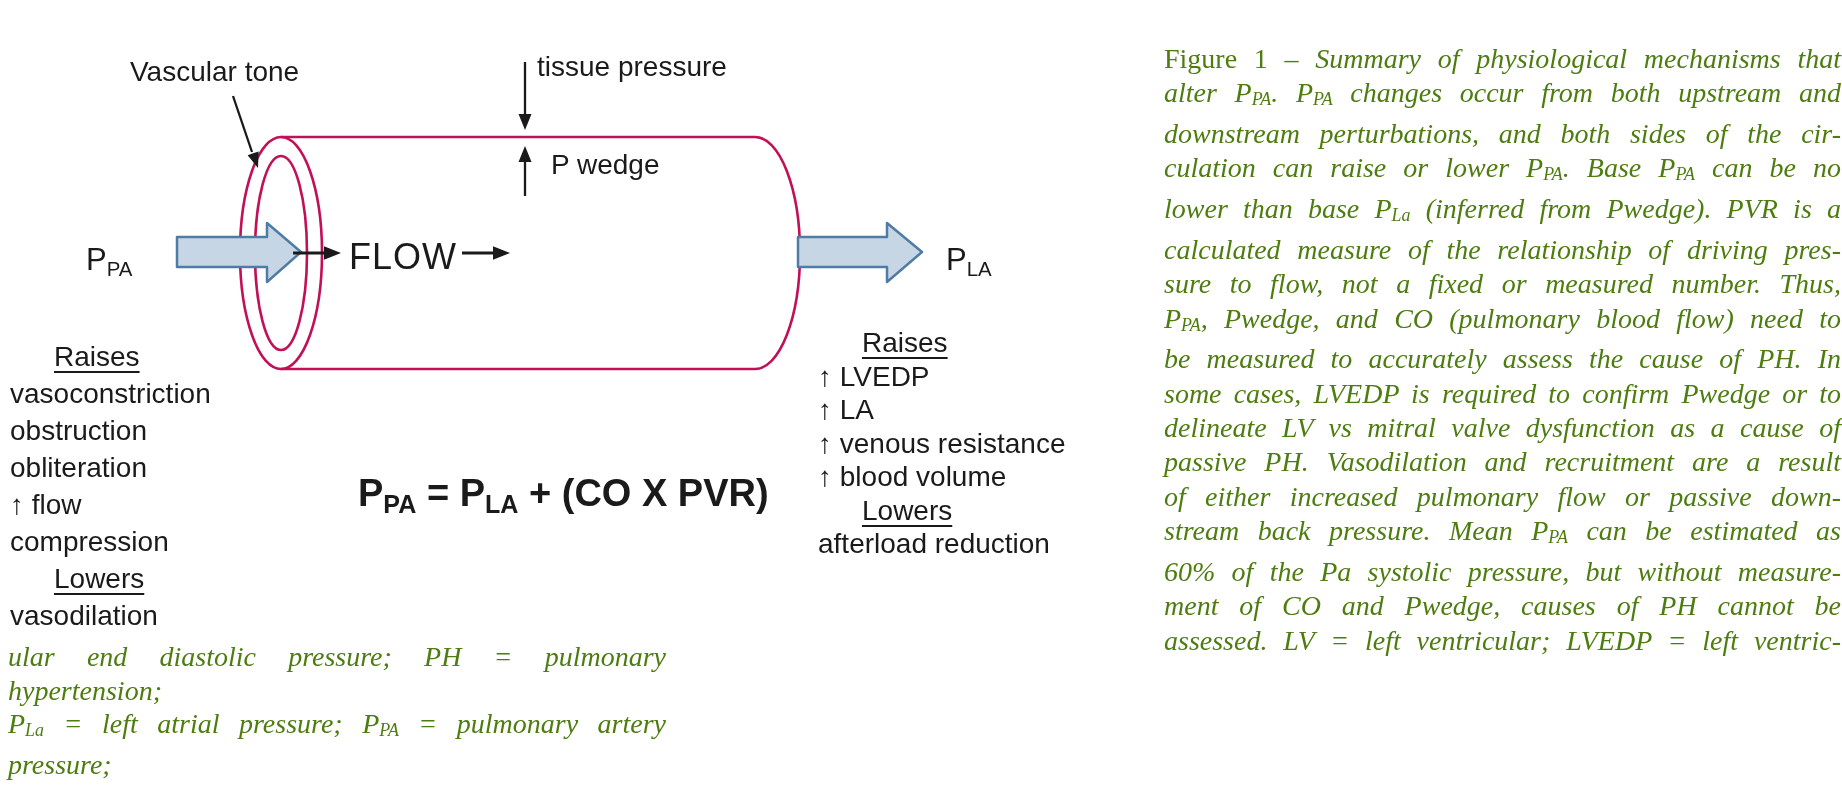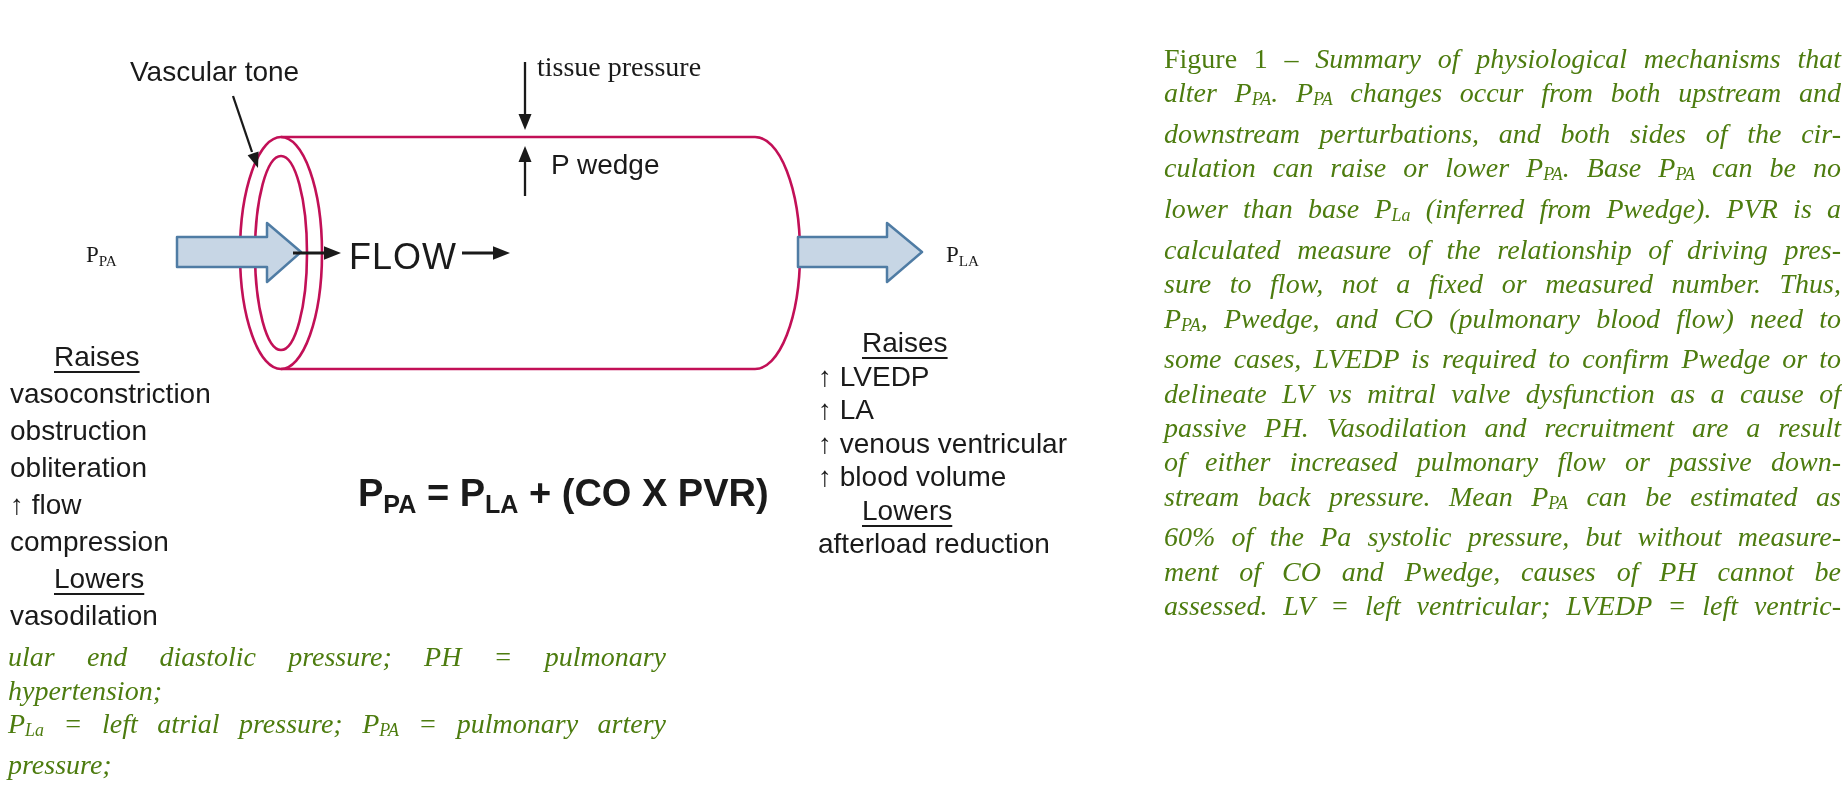--- a/index.html
+++ b/index.html
@@ -12,25 +12,25 @@
   .canvas{
     position:relative;width:1842px;height:788px;background:#ffffff;
     font-family:"Liberation Sans",sans-serif;color:var(--ink);overflow:hidden;
   }
   .abs{position:absolute;}
   svg{display:block;}
 
   
   .lbl{font-size:28px;line-height:1.1;white-space:nowrap;}
   #vascular-tone{left:130px;top:57px;}
-  #tissue-pressure{left:537px;top:52px;font-family:Liberation Serif, serif;}
+  #tissue-pressure{left:537px;top:52px;}
   #p-wedge{left:551px;top:150px;}
   #flow-label{left:349px;top:237px;font-size:36px;letter-spacing:1px;}
 
-  .plabel{font-size:23px;white-space:nowrap;font-family:Liberation Serif, serif;}
+  .plabel{font-size:31px;white-space:nowrap;}
   #ppa-label{left:86px;top:242px;}
   #pla-label{left:946px;top:242px;}
   .plabel .sub{font-size:0.66em;vertical-align:-0.28em;}
 
   
   .dlist{font-size:28px;line-height:37px;white-space:nowrap;}
   #left-list{left:10px;top:338px;}
   #right-list{left:818px;top:326px;}
   #right-list{line-height:33.5px;}
   .list-header{
@@ -113,21 +113,21 @@
     <div>
         <div>vasodilation</div>
       </div>
   </div>
 
   <div class="abs dlist" id="right-list">
     <div class="list-header">Raises</div>
     <div>
         <div>↑ LVEDP</div>
         <div>↑ LA</div>
-        <div>↑ venous ventricular</div>
+        <div>↑ venous resistance</div>
         <div>↑ blood volume</div>
       </div>
     <div class="list-header">Lowers</div>
     <div>
         <div>afterload reduction</div>
       </div>
   </div>
 
   <div class="abs" id="equation"><span>P</span><span class="sub">PA</span><span> = P</span><span class="sub">LA</span><span> + (CO X PVR)</span></div>
 
@@ -139,20 +139,21 @@
 
   <div class="abs serifcap" id="caption-right">
       <div class="cap-line"><span class="roman">Figure 1 – </span><span>Summary of physiological mechanisms that</span></div>
       <div class="cap-line"><span>alter P</span><span class="sub">PA</span><span>. P</span><span class="sub">PA</span><span> changes occur from both upstream and</span></div>
       <div class="cap-line"><span>downstream perturbations, and both sides of the cir-</span></div>
       <div class="cap-line"><span>culation can raise or lower P</span><span class="sub">PA</span><span>. Base P</span><span class="sub">PA</span><span> can be no</span></div>
       <div class="cap-line"><span>lower than base P</span><span class="sub">La</span><span> (inferred from Pwedge). PVR is a</span></div>
       <div class="cap-line"><span>calculated measure of the relationship of driving pres-</span></div>
       <div class="cap-line"><span>sure to flow, not a fixed or measured number. Thus,</span></div>
       <div class="cap-line"><span>P</span><span class="sub">PA</span><span>, Pwedge, and CO (pulmonary blood flow) need to</span></div>
+      <div class="cap-line"><span>be measured to accurately assess the cause of PH. In</span></div>
       <div class="cap-line"><span>some cases, LVEDP is required to confirm Pwedge or to</span></div>
       <div class="cap-line"><span>delineate LV vs mitral valve dysfunction as a cause of</span></div>
       <div class="cap-line"><span>passive PH. Vasodilation and recruitment are a result</span></div>
       <div class="cap-line"><span>of either increased pulmonary flow or passive down-</span></div>
       <div class="cap-line"><span>stream back pressure. Mean P</span><span class="sub">PA</span><span> can be estimated as</span></div>
       <div class="cap-line"><span>60% of the Pa systolic pressure, but without measure-</span></div>
       <div class="cap-line"><span>ment of CO and Pwedge, causes of PH cannot be</span></div>
       <div class="cap-line"><span>assessed. LV = left ventricular; LVEDP = left ventric-</span></div>
     </div>
 

